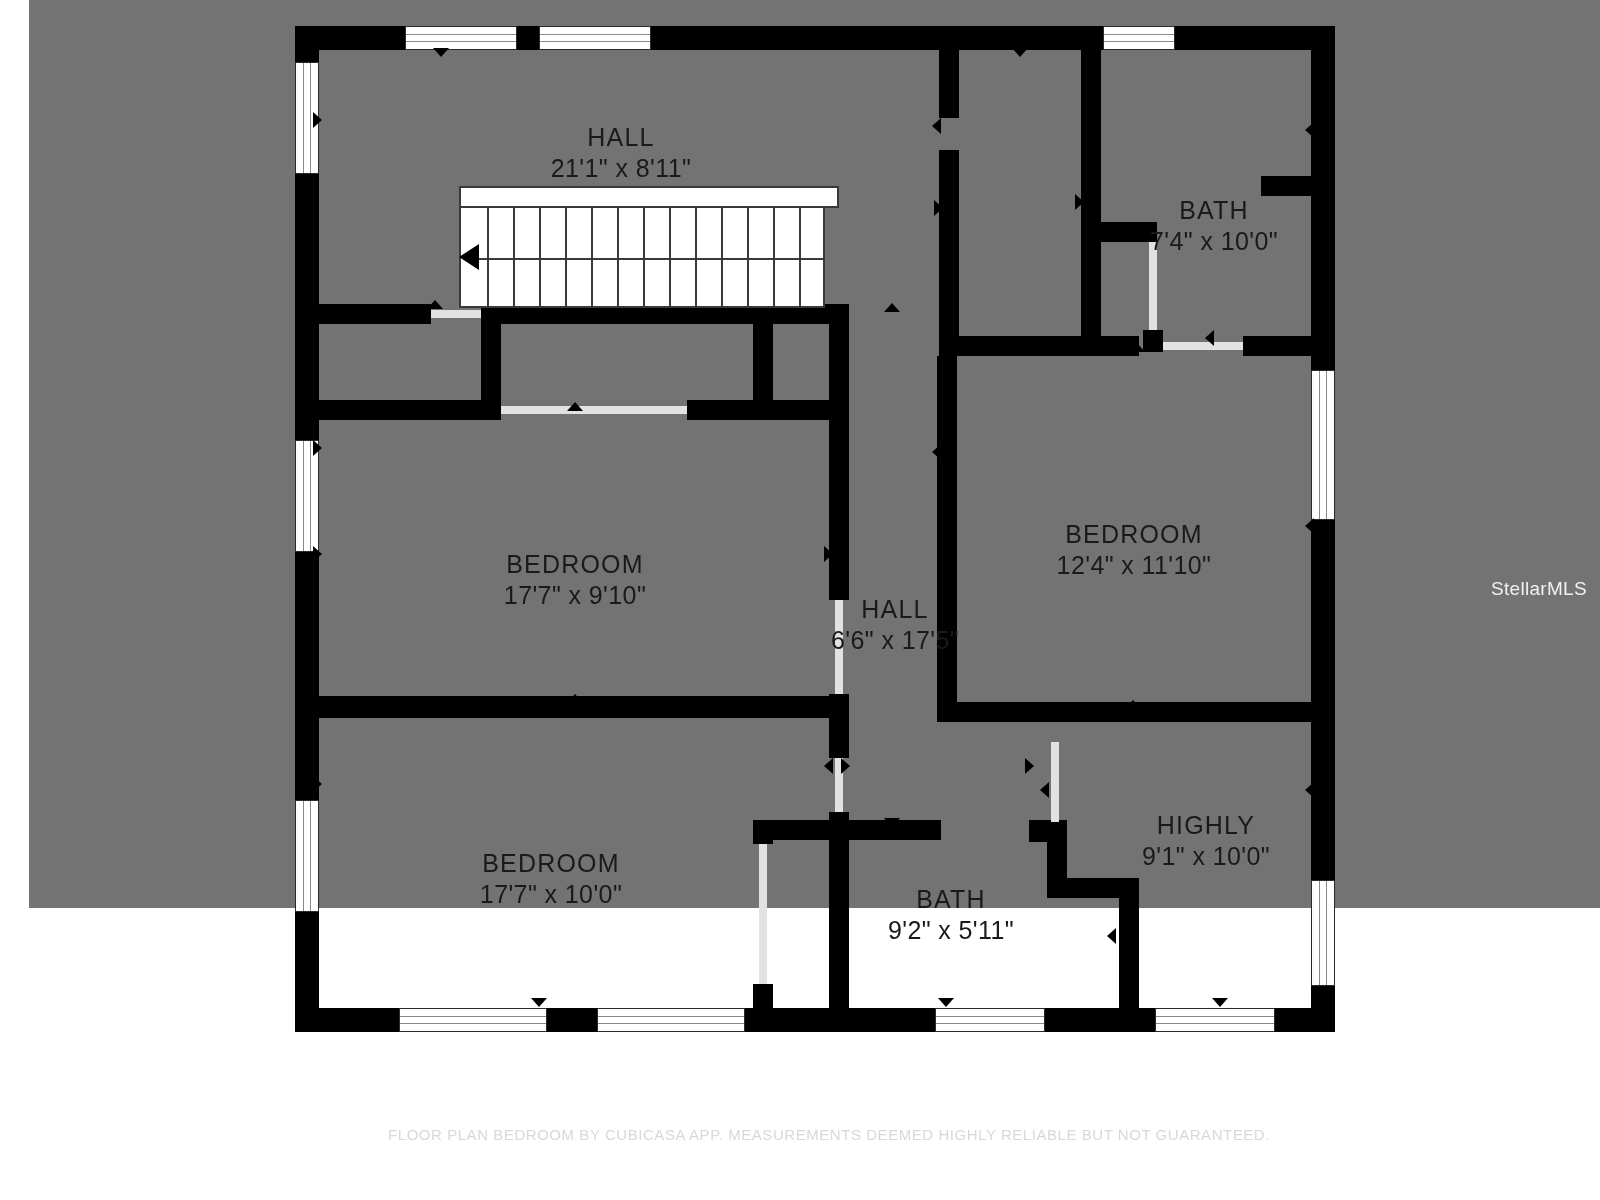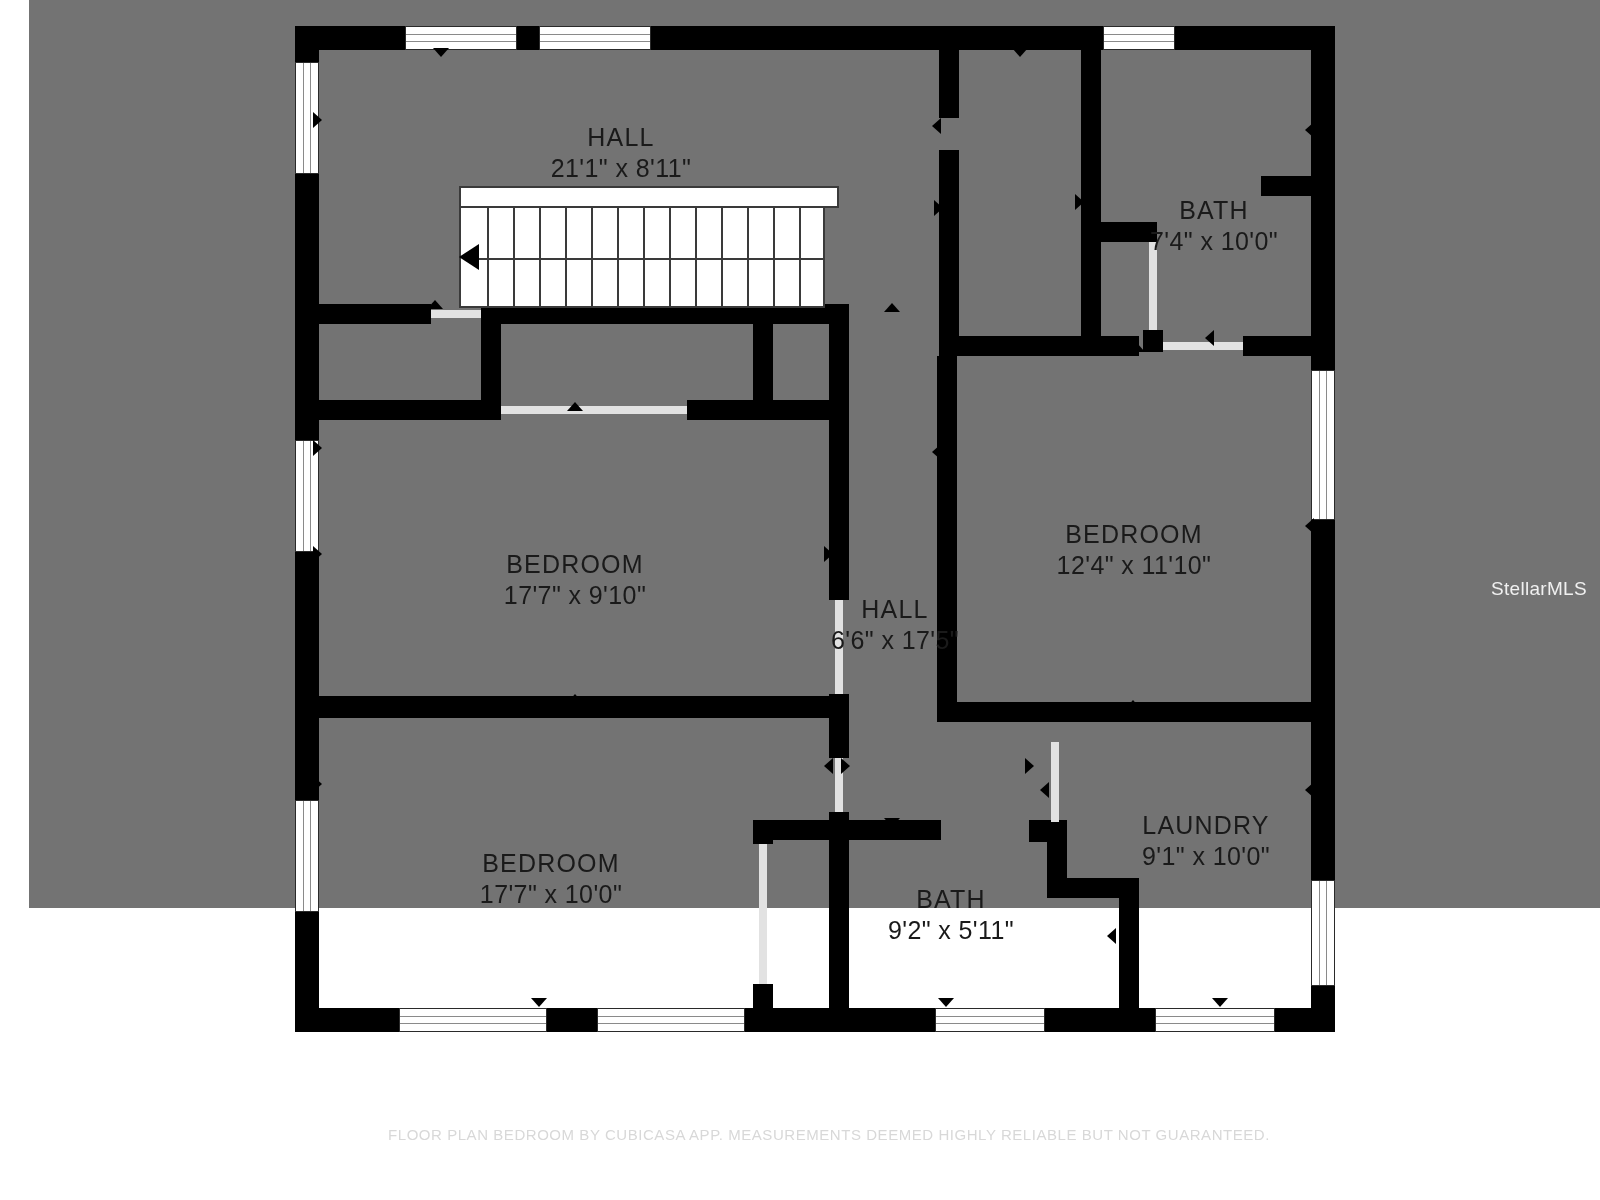--- a/index.html
+++ b/index.html
@@ -342,21 +342,21 @@
     <span class="room-name">BEDROOM</span>
     <span class="room-dims">17'7" x 10'0"</span>
   </div>
 
   <div class="room-label" style="left:922px; top:884px;">
     <span class="room-name">BATH</span>
     <span class="room-dims">9'2" x 5'11"</span>
   </div>
 
   <div class="room-label" style="left:1177px; top:810px;">
-    <span class="room-name">LAUNDRY</span>
+    <span class="room-name">HIGHLY</span>
     <span class="room-dims">9'1" x 10'0"</span>
   </div>
 
   <div id="watermark" style="left:1462px; top:578px;">StellarMLS</div>
 
   <div id="footer-note" style="top:1126px;">FLOOR PLAN BEDROOM BY CUBICASA APP. MEASUREMENTS DEEMED HIGHLY RELIABLE BUT NOT GUARANTEED.</div>
 
 </div>
 
 </body></html>

